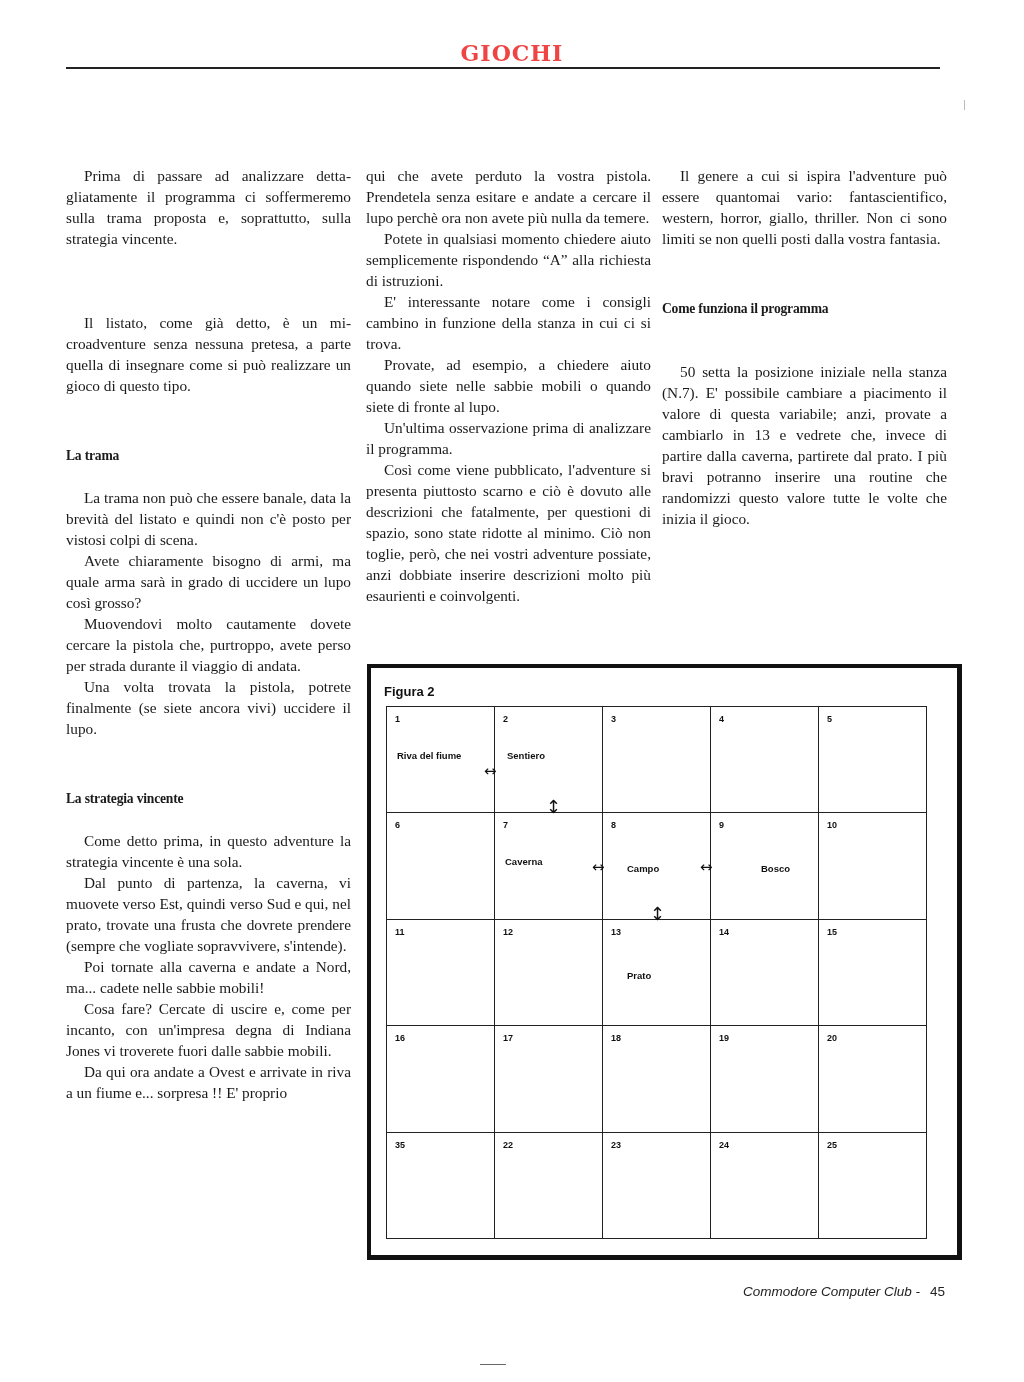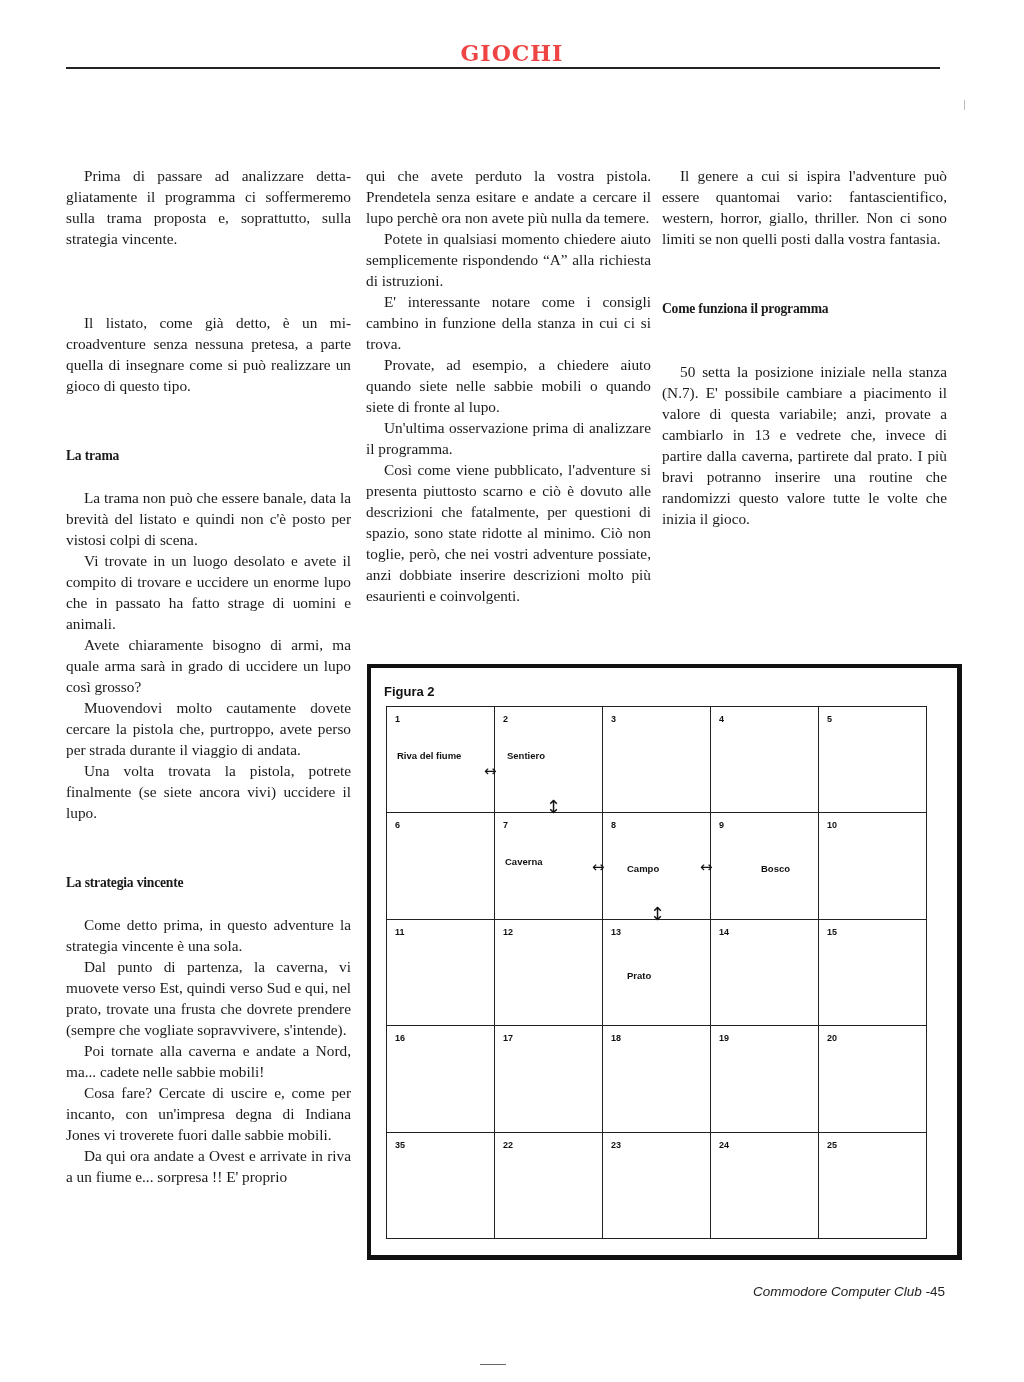--- a/index.html
+++ b/index.html
@@ -51,39 +51,38 @@
     .cell .name { position: absolute; left: 10px; top: 43px; font-size: 9.5px; white-space: nowrap; }
     .arrow {
       position: absolute; font-family: "DejaVu Sans", sans-serif; font-size: 15px; color: #111;
       line-height: 1;
     }
 
     #footer {
       position: absolute; left: 700px; width: 245px; top: 1284px; text-align: right;
       font-family: "Liberation Sans", "DejaVu Sans", sans-serif; font-style: italic; font-size: 13.5px; color: #222;
     }
-    #footer .pg { font-style: normal; }
+    #footer .pg { font-style: normal; margin-left: 10px; }
     .speck { position: absolute; background: #bbb; }
   </style>
 </head>
 <body>
 
 <div id="header-title">GIOCHI</div>
 <div id="header-rule"></div>
 
 <div class="col" id="col1">
   <p>Prima di passare ad analizzare detta­gliatamente il programma ci soffermere­mo sulla trama proposta e, soprattutto, sulla strategia vincente.</p>
   <div class="gap1"></div>
   <div class="gap2"></div>
   <p>Il listato, come già detto, è un mi­croadventure senza nessuna pretesa, a parte quella di insegnare come si può realizzare un gioco di questo tipo.</p>
   <div class="gap3"></div>
   <h3>La trama</h3>
   <div class="gap2"></div>
   <p>La trama non può che essere banale, data la brevità del listato e quindi non c'è posto per vistosi colpi di scena.</p>
-  <p>Vi trovate in un luogo desolato e avete il compito di trovare e uccidere un enor­me lupo che in passato ha fatto strage di uomini e animali.</p>
   <p>Avete chiaramente bisogno di armi, ma quale arma sarà in grado di uccidere un lupo così grosso?</p>
   <p>Muovendovi molto cautamente dove­te cercare la pistola che, purtroppo, ave­te perso per strada durante il viaggio di andata.</p>
   <p>Una volta trovata la pistola, potrete finalmente (se siete ancora vivi) uccidere il lupo.</p>
   <div class="gap3"></div>
   <h3>La strategia vincente</h3>
   <div class="gap2"></div>
   <p>Come detto prima, in questo adventu­re la strategia vincente è una sola.</p>
   <p>Dal punto di partenza, la caverna, vi muovete verso Est, quindi verso Sud e qui, nel prato, trovate una frusta che dovrete prendere (sempre che vogliate sopravvivere, s'intende).</p>
   <p>Poi tornate alla caverna e andate a Nord, ma... cadete nelle sabbie mobili!</p>
   <p>Cosa fare? Cercate di uscire e, come per incanto, con un'impresa degna di In­diana Jones vi troverete fuori dalle sab­bie mobili.</p>

